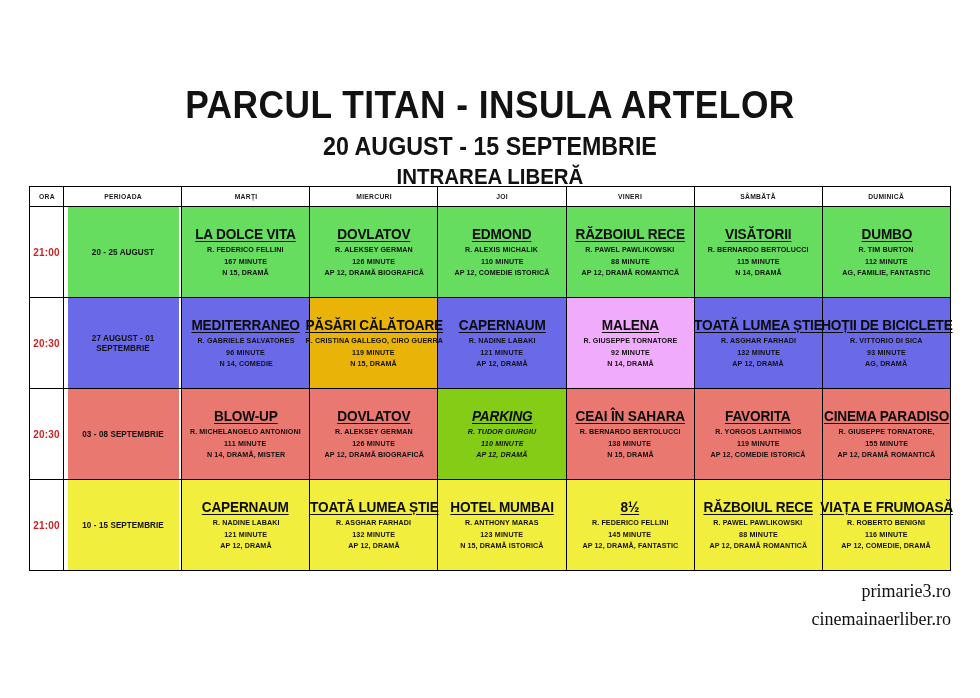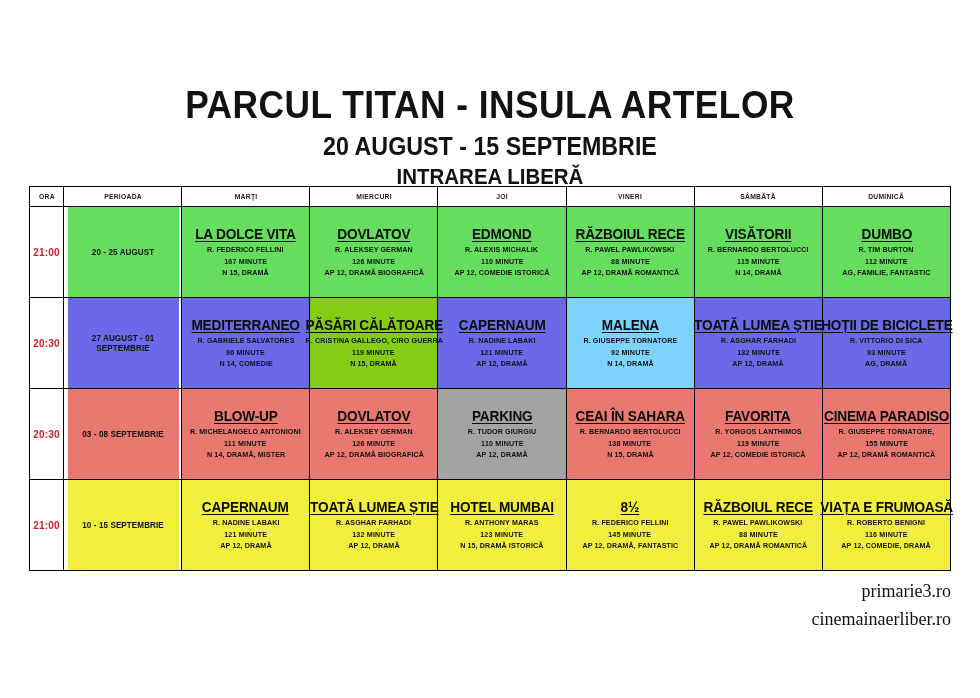--- a/index.html
+++ b/index.html
@@ -256,37 +256,37 @@
             <td class="ora-cell">20:30</td>
             <td class="per-cell" style="background: rgb(106, 106, 232);">27 AUGUST - 01 SEPTEMBRIE</td>
             <td class="film-cell" style="background: rgb(106, 106, 232);">
               <div class="film">
                 <div class="film-title">MEDITERRANEO</div>
                 <div class="film-dir">R. GABRIELE SALVATORES</div>
                 <div class="film-dur">96 MINUTE</div>
                 <div class="film-genre">N 14, COMEDIE</div>
               </div>
             </td>
-            <td class="film-cell" style="background: #84cc16;">
+            <td class="film-cell" style="background: #eab308;">
               <div class="film">
                 <div class="film-title">PĂSĂRI CĂLĂTOARE</div>
                 <div class="film-dir">R. CRISTINA GALLEGO, CIRO GUERRA</div>
                 <div class="film-dur">119 MINUTE</div>
                 <div class="film-genre">N 15, DRAMĂ</div>
               </div>
             </td>
             <td class="film-cell" style="background: rgb(106, 106, 232);">
               <div class="film">
                 <div class="film-title">CAPERNAUM</div>
                 <div class="film-dir">R. NADINE LABAKI</div>
                 <div class="film-dur">121 MINUTE</div>
                 <div class="film-genre">AP 12, DRAMĂ</div>
               </div>
             </td>
-            <td class="film-cell" style="background: #7dd3fc;">
+            <td class="film-cell" style="background: #f0abfc;">
               <div class="film">
                 <div class="film-title">MALENA</div>
                 <div class="film-dir">R. GIUSEPPE TORNATORE</div>
                 <div class="film-dur">92 MINUTE</div>
                 <div class="film-genre">N 14, DRAMĂ</div>
               </div>
             </td>
             <td class="film-cell" style="background: rgb(106, 106, 232);">
               <div class="film">
                 <div class="film-title">TOATĂ LUMEA ȘTIE</div>
@@ -316,21 +316,21 @@
               </div>
             </td>
             <td class="film-cell" style="background: rgb(232, 120, 112);">
               <div class="film">
                 <div class="film-title">DOVLATOV</div>
                 <div class="film-dir">R. ALEKSEY GERMAN</div>
                 <div class="film-dur">126 MINUTE</div>
                 <div class="film-genre">AP 12, DRAMĂ BIOGRAFICĂ</div>
               </div>
             </td>
-            <td class="film-cell" style="background: #a3a3a3;">
+            <td class="film-cell" style="background: #84cc16; font-style: italic;">
               <div class="film">
                 <div class="film-title">PARKING</div>
                 <div class="film-dir">R. TUDOR GIURGIU</div>
                 <div class="film-dur">110 MINUTE</div>
                 <div class="film-genre">AP 12, DRAMĂ</div>
               </div>
             </td>
             <td class="film-cell" style="background: rgb(232, 120, 112);">
               <div class="film">
                 <div class="film-title">CEAI ÎN SAHARA</div>

